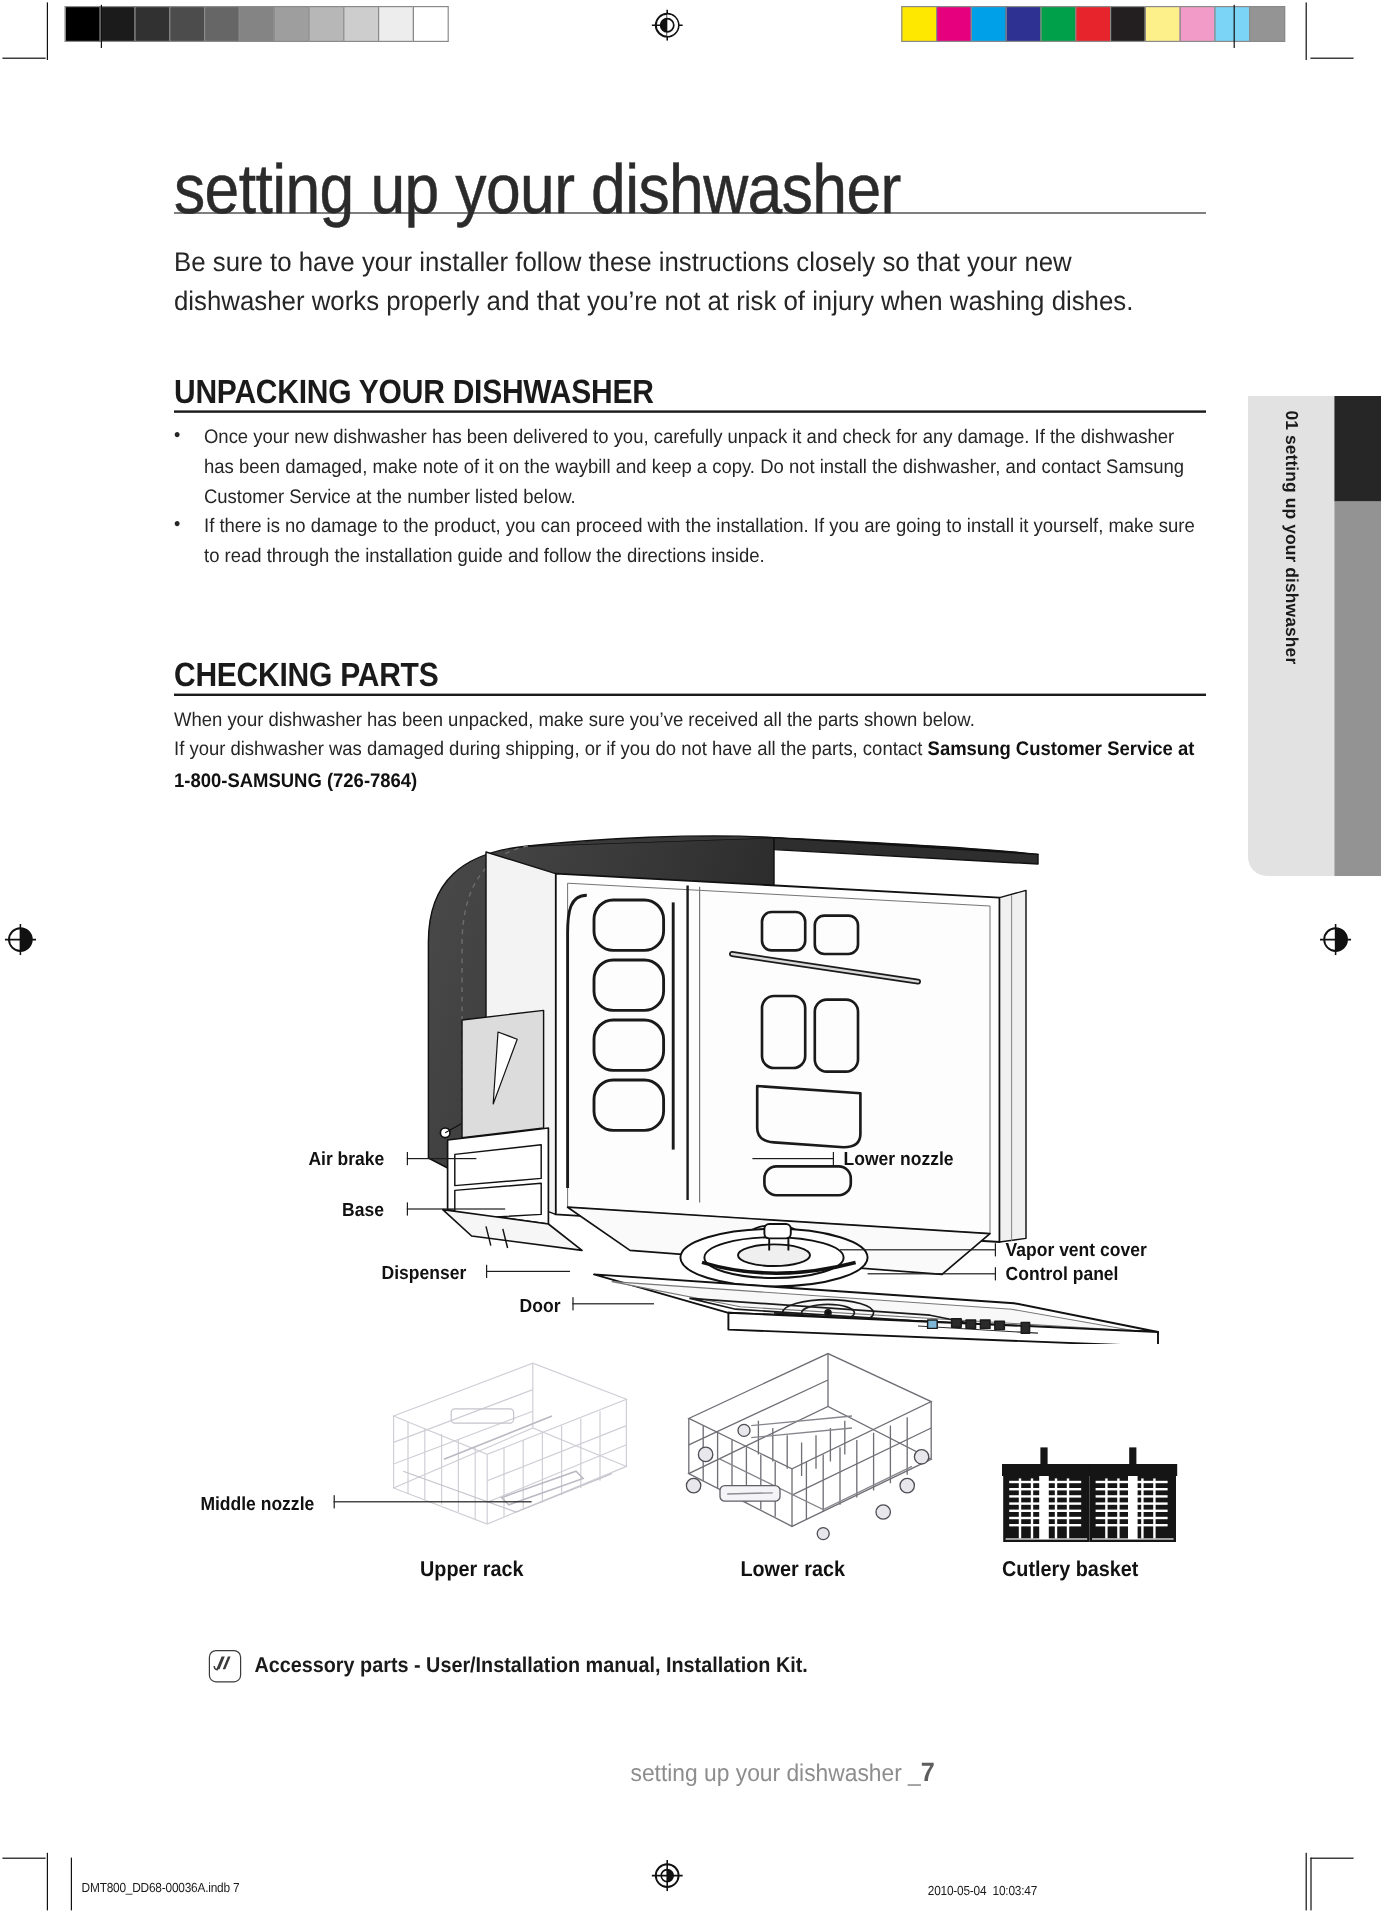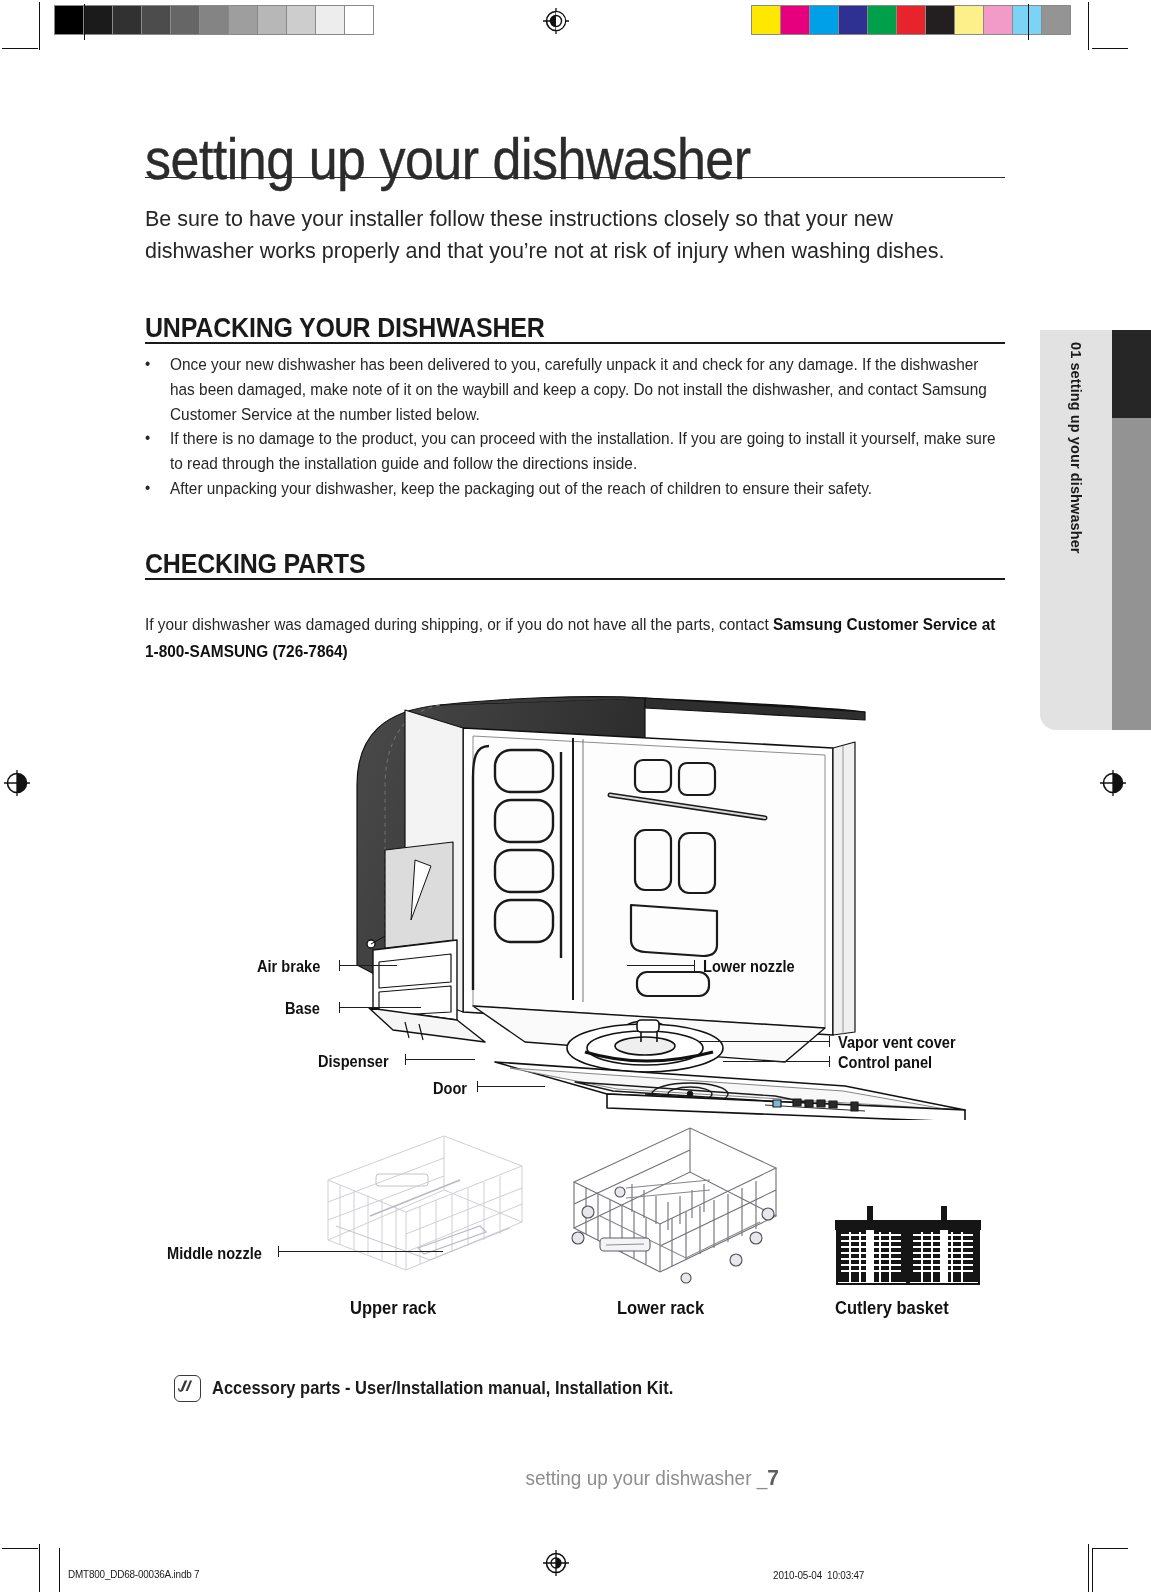--- a/index.html
+++ b/index.html
@@ -182,26 +182,26 @@
   <div class="title-rule"></div>
 
   <div class="intro">Be sure to have your installer follow these instructions closely so that your new dishwasher works properly and that you’re not at risk of injury when washing dishes.</div>
 
   <div class="sec-head" style="left:145px; top:311px;">UNPACKING YOUR DISHWASHER</div>
   <div class="sec-rule" style="left:145px; top:342px; width:860px;"></div>
 
   <ul class="bullets" style="left:139px; top:352px;">
     <li>Once your new dishwasher has been delivered to you, carefully unpack it and check for any damage. If the dishwasher has been damaged, make note of it on the waybill and keep a copy. Do not install the dishwasher, and contact Samsung Customer Service at the number listed below.</li>
     <li style="margin-top:3px;">If there is no damage to the product, you can proceed with the installation. If you are going to install it yourself, make sure to read through the installation guide and follow the directions inside.</li>
-    <li style="margin-top:3px;">After unpacking your dishwasher, keep the packaging out of the reach of children to ensure their safety.</li>
   </ul>
 
   <div class="sec-head" style="left:145px; top:547px;">CHECKING PARTS</div>
   <div class="sec-rule" style="left:145px; top:578px; width:860px;"></div>
 
+  <div class="para" style="left:145px; top:588px;">When your dishwasher has been unpacked, make sure you’ve received all the parts shown below.</div>
   <div class="para" style="left:145px; top:612px;">
     <span>If your dishwasher was damaged during shipping, or if you do not have all the parts, contact </span><b>Samsung Customer Service at 1-800-SAMSUNG (726-7864)</b>
   </div>
 
   <div class="sidetab">
     <div class="plate"></div>
     <div class="strip-dark"></div>
     <div class="strip-gray"></div>
     <div class="tab-text">01 setting up your dishwasher</div>
   </div>

